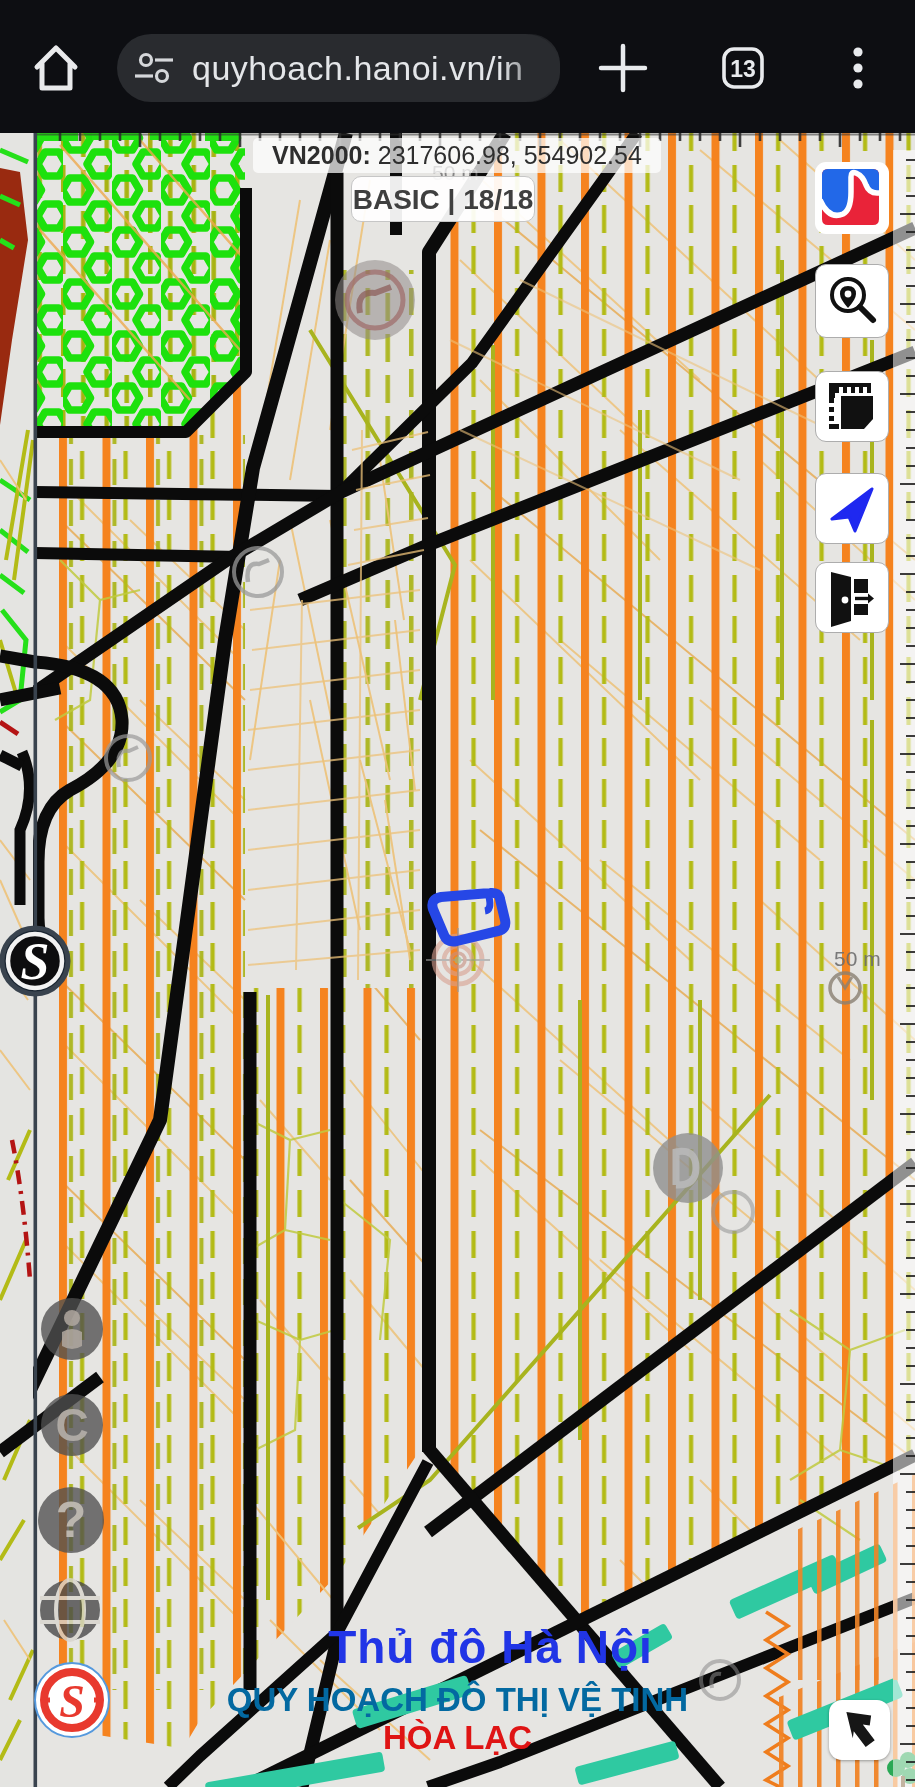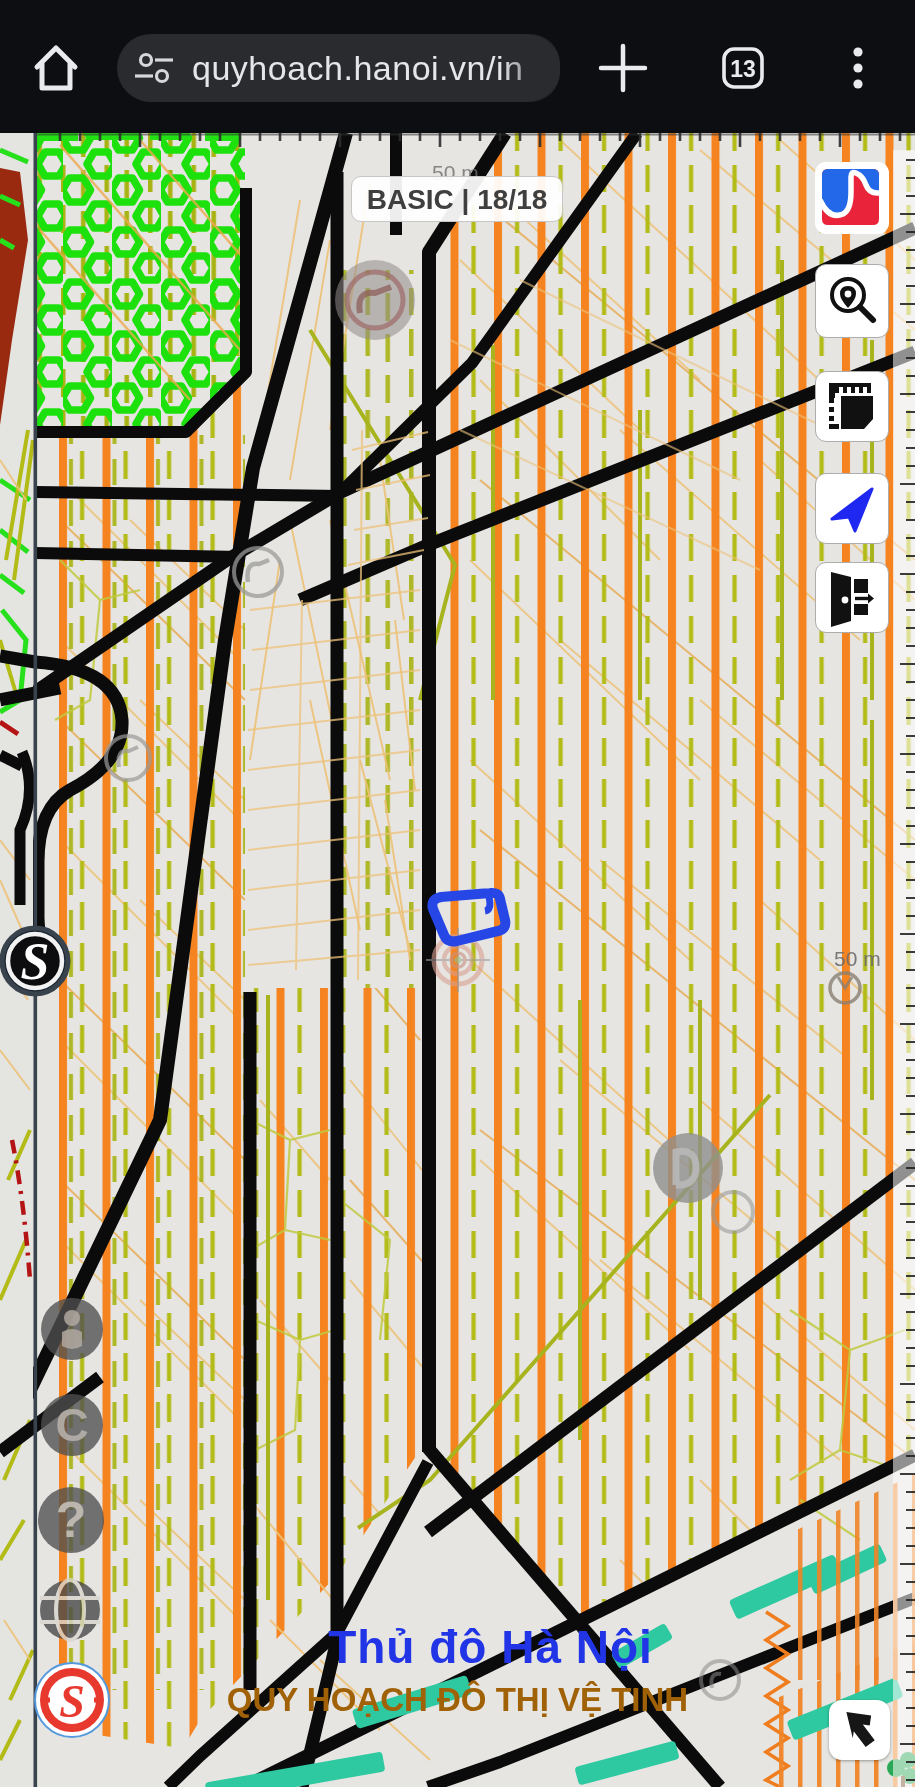--- a/index.html
+++ b/index.html
@@ -1,21 +1,21 @@
 <!DOCTYPE html>
 <html><head><meta charset="utf-8">
 <style>
 html,body{margin:0;padding:0;width:915px;height:1787px;overflow:hidden;background:#e6e5e2;font-family:"Liberation Sans",sans-serif;}
 #page{position:relative;width:915px;height:1787px;}
 .ov{position:absolute;z-index:20;}
 #vn{left:253px;top:138px;width:408px;height:35px;background:rgba(255,255,255,.72);border-radius:5px;text-align:center;font-size:25px;line-height:35px;color:#2e2e2e;white-space:nowrap;}
-#basic{left:351px;top:176px;width:212px;height:46px;background:rgba(255,255,255,.93);border:1.5px solid #c6c6c6;border-radius:10px;text-align:center;font-size:28px;font-weight:bold;line-height:46px;color:#3f3f3f;box-sizing:border-box;}
+#basic{left:351px;top:176px;width:184px;height:46px;background:rgba(255,255,255,.93);border:1.5px solid #c6c6c6;border-radius:10px;text-align:center;font-size:28px;font-weight:bold;line-height:46px;color:#3f3f3f;box-sizing:border-box;}
 .btn{position:absolute;left:815px;width:74px;height:72px;background:#fff;border:1.5px solid #adadad;border-radius:11px;box-sizing:border-box;z-index:25;}
 #bigtxt1{left:0;top:1620px;width:915px;text-align:center;font-size:46px;font-weight:bold;color:#2135e6;letter-spacing:1px;z-index:22;margin-left:33px;}
-#bigtxt2{left:0;top:1681px;width:915px;text-align:center;font-size:33px;font-weight:bold;color:#a16207;z-index:22;}
+#bigtxt2{left:0;top:1681px;width:915px;text-align:center;font-size:33px;font-weight:bold;color:#0369a1;z-index:22;}
 #bigtxt3{left:0;top:1719px;width:915px;text-align:center;font-size:33px;font-weight:bold;color:#df1414;z-index:22;}
 #vietpalm{left:128px;top:1684px;width:320px;font-size:56px;font-weight:bold;font-style:italic;z-index:21;letter-spacing:-1px;}
 #vietpalm .v1{color:rgba(208,213,224,.92);}
 #vietpalm .v2{color:rgba(108,143,218,.88);}
 </style></head>
 <body>
 <div id="page">
 <svg id="map" width="915" height="1654" viewBox="0 133 915 1654" style="position:absolute;left:0;top:133px;z-index:1">
 <defs>
 <pattern id="stp" patternUnits="userSpaceOnUse" width="43.5" height="41" patternTransform="translate(15.5,0)">
@@ -238,20 +238,21 @@
         </linearGradient>
       </defs>
 <path d="M623,46 V90 M601,68 H645" stroke="#e8eaed" stroke-width="4.5" stroke-linecap="round"></path>
 <rect x="724" y="49" width="38" height="38" rx="10" fill="none" stroke="#e8eaed" stroke-width="3.6"></rect>
 <text x="743" y="77" font-size="23" font-weight="bold" fill="#e8eaed" text-anchor="middle" font-family="Liberation Sans,sans-serif">13</text>
 <circle cx="858" cy="52" r="4.6" fill="#e8eaed"></circle>
       <circle cx="858" cy="68" r="4.6" fill="#e8eaed"></circle>
       <circle cx="858" cy="84" r="4.6" fill="#e8eaed"></circle>
 </svg>
 
+<div class="ov" id="vn"><b>VN2000:</b> 2317606.98, 554902.54</div>
 <div class="ov" id="basic">BASIC | 18/18</div>
 <div class="btn" style="top:162px;height:72px;border:none;">
 <svg width="71" height="69" viewBox="0 0 71 69">
         <path d="M7,13 Q7,7 13,7 L58,7 Q64,7 64,13 L64,57 Q64,63 58,63 L13,63 Q7,63 7,57 Z" fill="#e92339"></path>
         <path d="M7,13 Q7,7 13,7 L58,7 Q64,7 64,13 L64,31 L62,31 Q54,31 51,23 Q48,14 41,11 Q36,9 36,15 L36,30 Q36,48 28,52 Q17,57 10,44 L7,40 Z" fill="#2268e8"></path>
         <path d="M5,38 Q14,58 28,52 Q36,48 36,30 L36,15 Q36,9 41,11 Q48,14 51,23 Q54,31 62,31 L66,31" fill="none" stroke="#fff" stroke-width="5.5"></path>
       </svg>
 </div>
 <div class="btn" style="top:264px;height:74px;">
 <svg width="71" height="71" viewBox="0 0 71 71">
@@ -285,14 +286,15 @@
         <path d="M52,30.5 L58,35.5 L52,40.5 Z" fill="#111"></path>
       </svg>
 </div>
 <div class="ov" style="left:829px;top:1700px;width:61px;height:60px;background:#fff;border-radius:13px;box-shadow:0 1px 3px rgba(0,0,0,.35);z-index:25;">
 <svg width="61" height="60" viewBox="0 0 61 60">
         <path d="M15,14 L40,14 L40,24 L33,24 L47,38 L39,46 L25,32 L25,39 Z" fill="#161616" transform="rotate(8 30 30)"></path>
       </svg>
 </div>
 <div class="ov" id="bigtxt1">Thủ đô Hà Nội</div>
 <div class="ov" id="bigtxt2">QUY HOẠCH ĐÔ THỊ VỆ TINH</div>
+<div class="ov" id="bigtxt3">HÒA LẠC</div>
 
 </div>
 
 </body></html>

